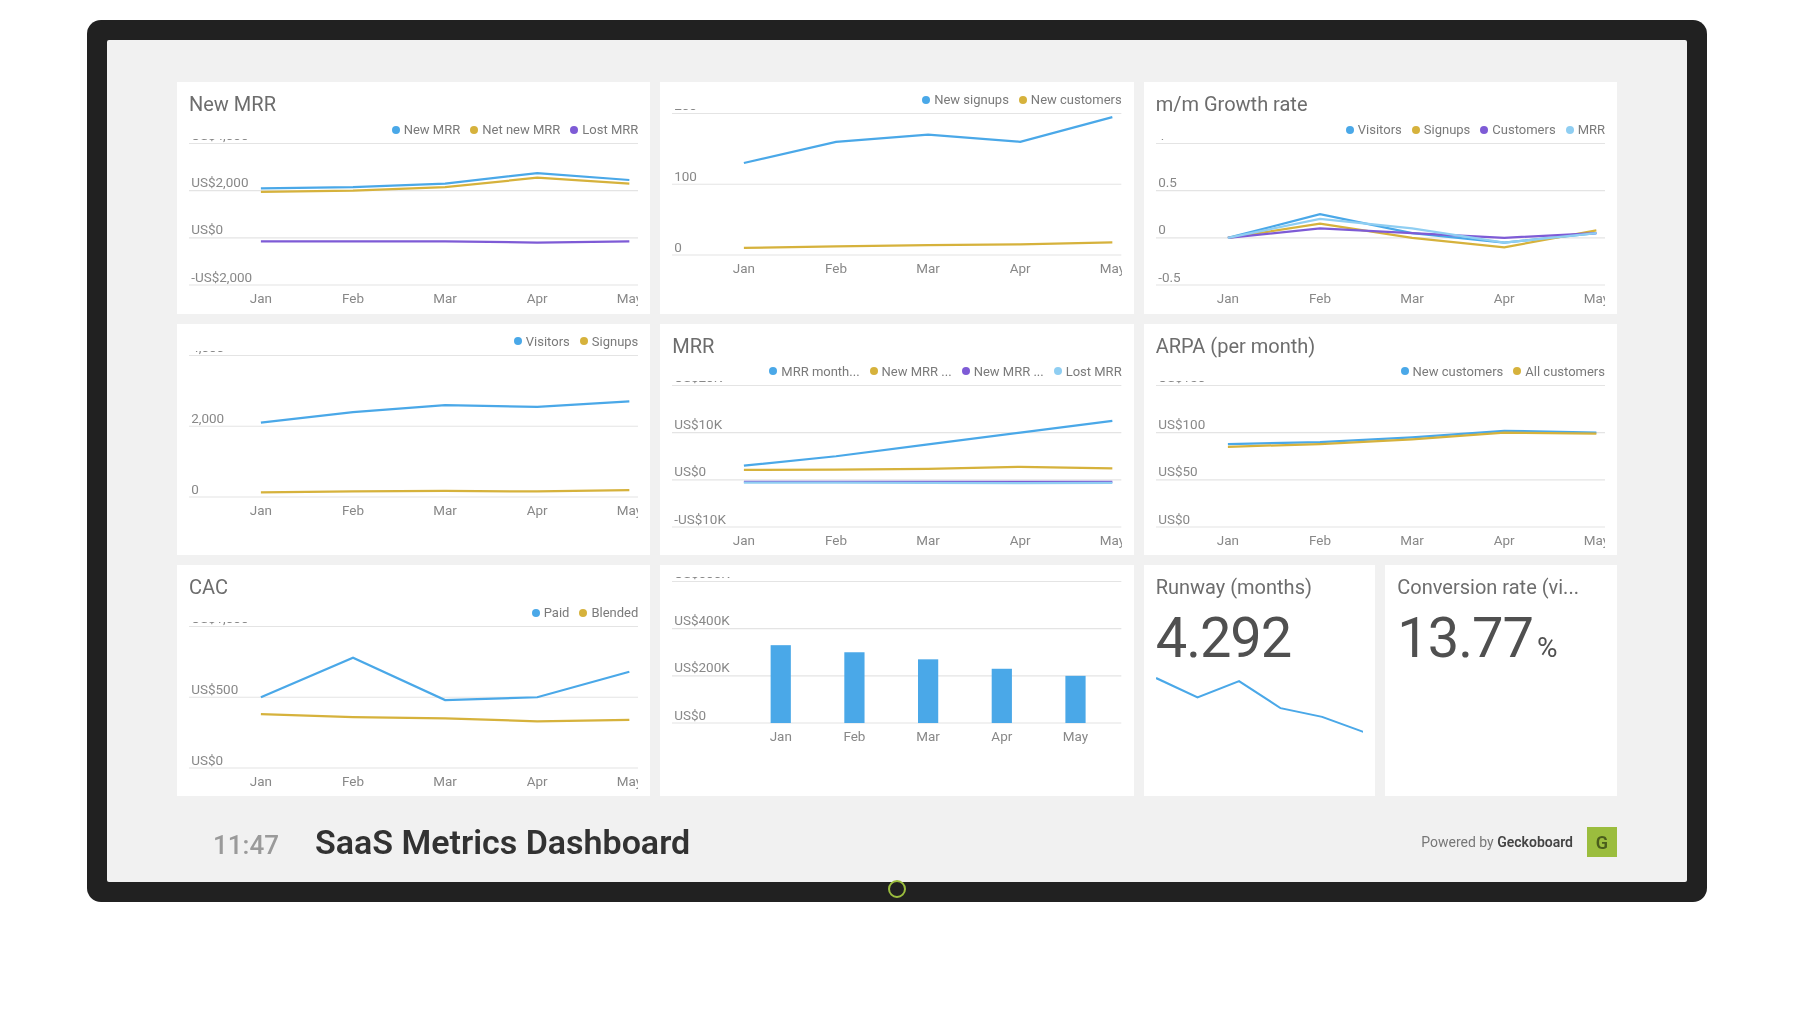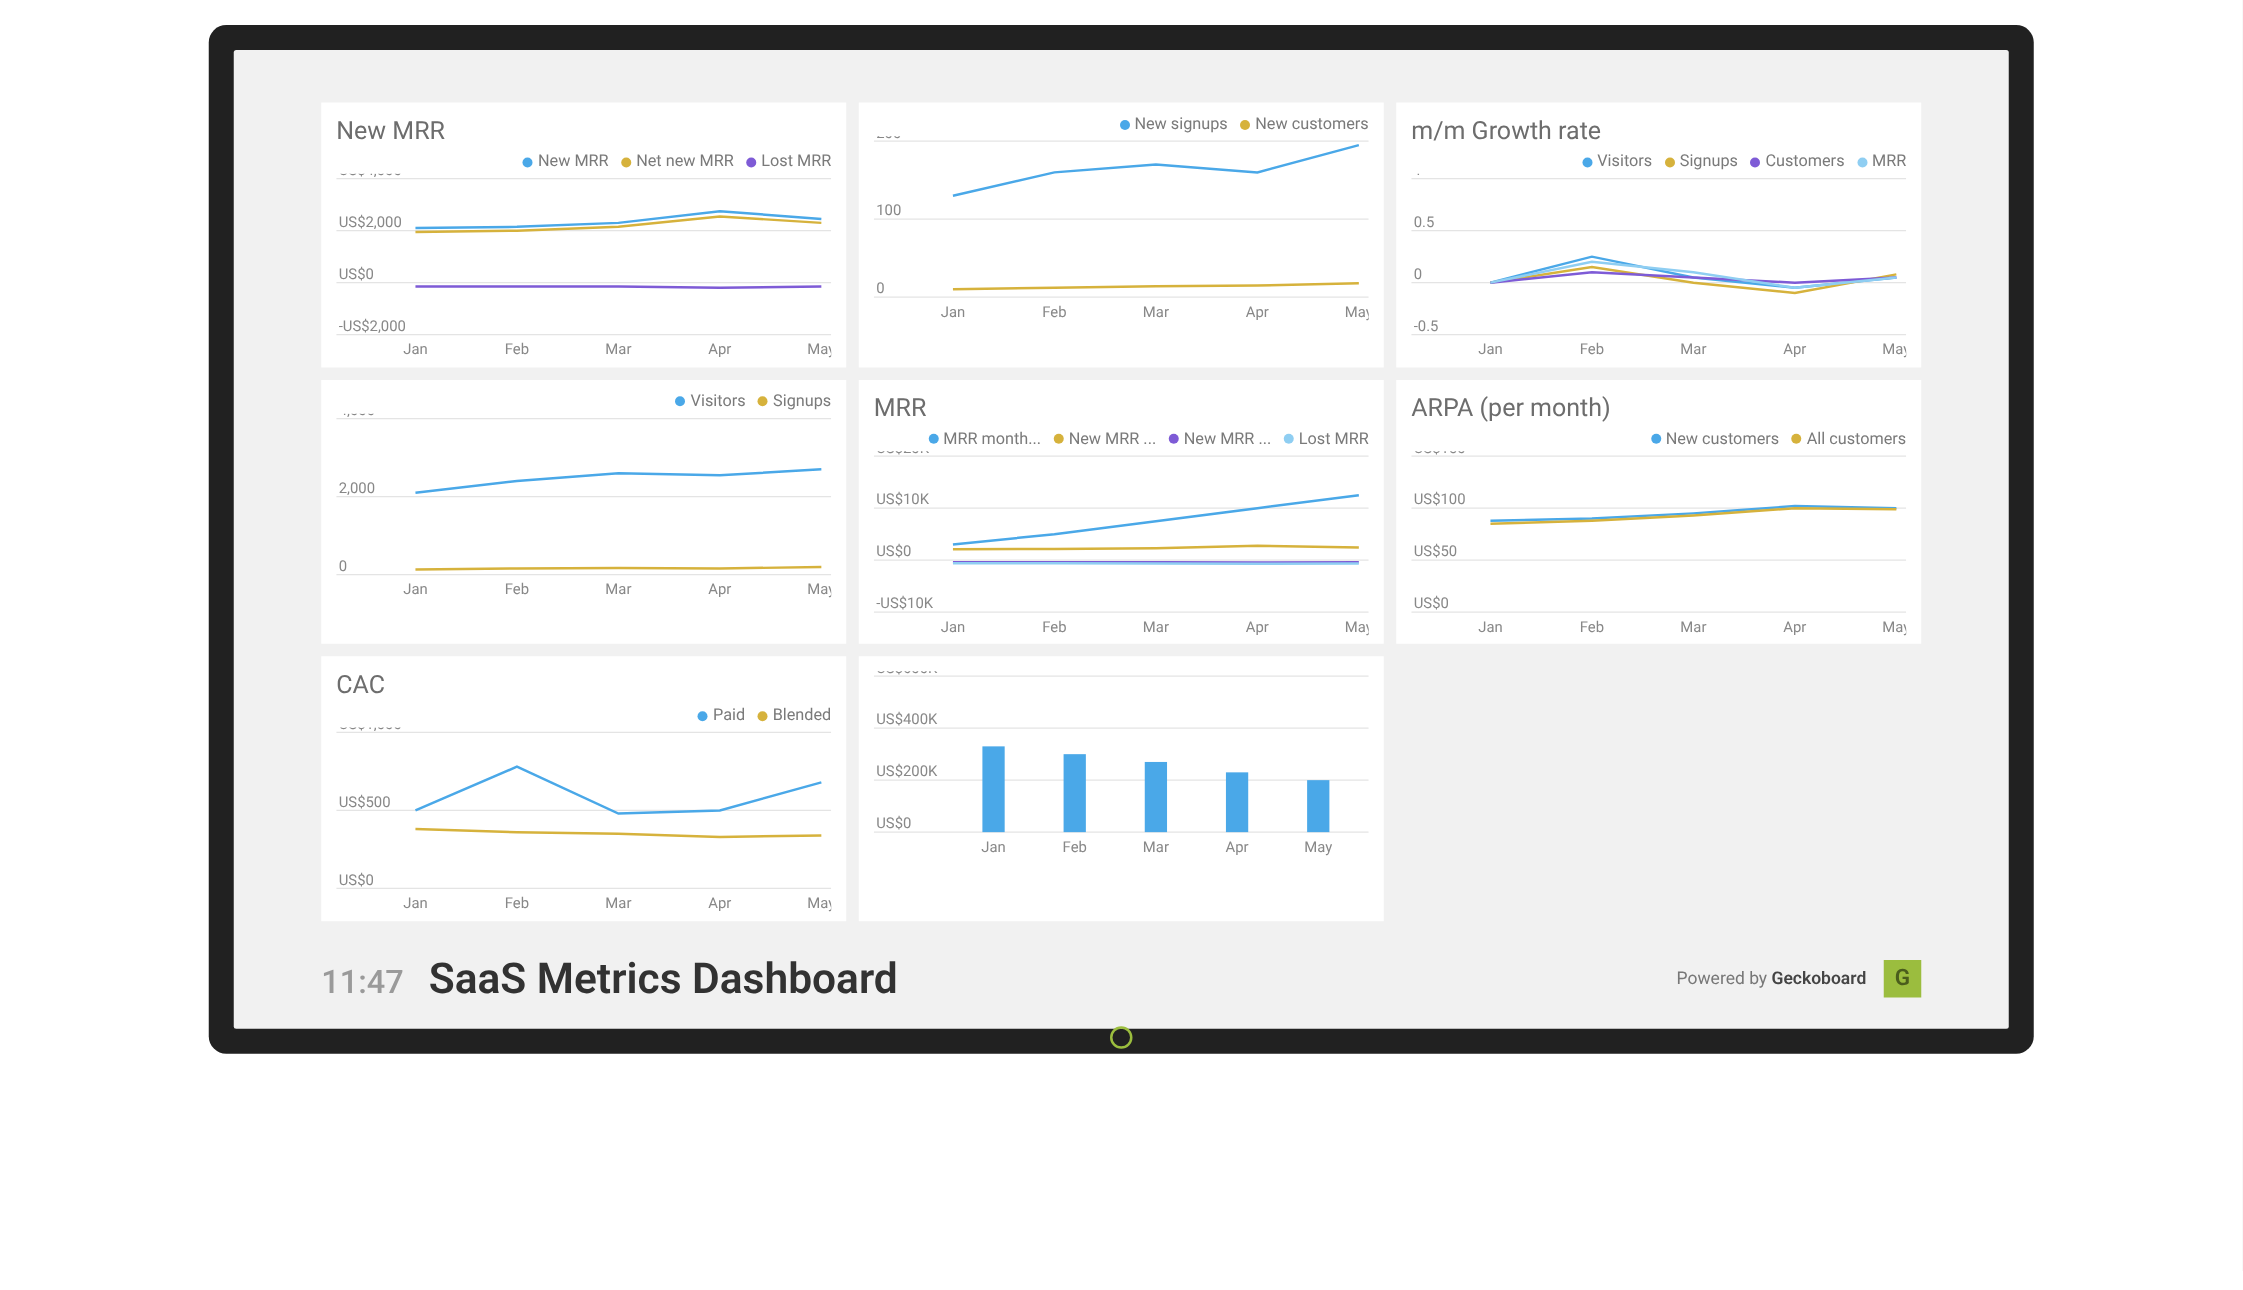--- a/index.html
+++ b/index.html
@@ -5,21 +5,21 @@
   * { box-sizing: border-box; margin: 0; padding: 0; }
   body {
     font-family: -apple-system, BlinkMacSystemFont, "Segoe UI", Roboto, Helvetica, Arial, sans-serif;
     background: #fff;
     display: flex;
     justify-content: center;
     align-items: flex-start;
     padding: 20px;
   }
   .monitor {
-    width: 1460px;
+    width: 1620px;
     background: #212121;
     border-radius: 14px;
     padding: 20px;
     position: relative;
   }
   .power-light {
     position: absolute;
     bottom: 4px;
     left: 50%;
     transform: translateX(-50%);
@@ -80,21 +80,21 @@
     margin: 6px 0 4px 0;
   }
   .big-number .pct { font-size: 28px; margin-left: 4px; }
   .spark svg { width: 100%; height: 60px; }
   .footer {
     display: flex;
     align-items: center;
     justify-content: space-between;
     padding-top: 26px;
   }
-  .footer-left { display: flex; align-items: baseline; gap: 20px; }
+  .footer-left { display: flex; align-items: baseline; gap: 36px; margin-left: 36px; }
   .clock { font-size: 26px; color: #9a9a9a; font-weight: 500; }
   .dash-title { font-size: 34px; color: #323232; font-weight: 600; }
   .footer-right { display: flex; align-items: center; gap: 14px; font-size: 14px; color: #777; }
   .footer-right b { color: #444; font-weight: 600; }
   .g-logo {
     width: 30px; height: 30px; background: #9bbd3e;
     display: flex; align-items: center; justify-content: center;
     color: #4a5d1c; font-weight: 600; font-size: 18px;
   }
   .last-row {
@@ -403,20 +403,35 @@
               <rect x="284.59999999999997" y="81.7" width="18" height="48.3" fill="#4aa8e8"></rect>
               <rect x="350.2" y="88.00000000000001" width="18" height="41.999999999999986" fill="#4aa8e8"></rect>
               <text class="axis-text" x="96.8" y="146" text-anchor="middle">Jan</text>
               <text class="axis-text" x="162.39999999999998" y="146" text-anchor="middle">Feb</text>
               <text class="axis-text" x="228" y="146" text-anchor="middle">Mar</text>
               <text class="axis-text" x="293.59999999999997" y="146" text-anchor="middle">Apr</text>
               <text class="axis-text" x="359.2" y="146" text-anchor="middle">May</text>
             </svg>
           </div>
         </div>
+      <div class="kpi-split">
+        <div class="card">
+          <div class="card-title">Runway (months)</div>
+          <div class="big-number">4.292</div>
+          <div class="spark"><svg id="runway-spark" viewBox="0 0 180 60" preserveAspectRatio="none">
+                <path d="M0.0 3.0 L36.0 22.4 L72.0 6.2 L108.0 33.2 L144.0 41.9 L180.0 57.0" fill="none" stroke="#4aa8e8" stroke-width="2"></path>
+              </svg></div>
+        </div>
+        <div class="card">
+          <div class="card-title">Conversion rate (vi...</div>
+          <div class="big-number">
+            <span>13.77</span><span class="pct">%</span>
+          </div>
+        </div>
+      </div>
     </div>
 
     <div class="footer">
       <div class="footer-left">
         <span class="clock">11:47</span>
         <span class="dash-title">SaaS Metrics Dashboard</span>
       </div>
       <div class="footer-right">
         <span>
           <span>Powered by </span><b>Geckoboard</b>

